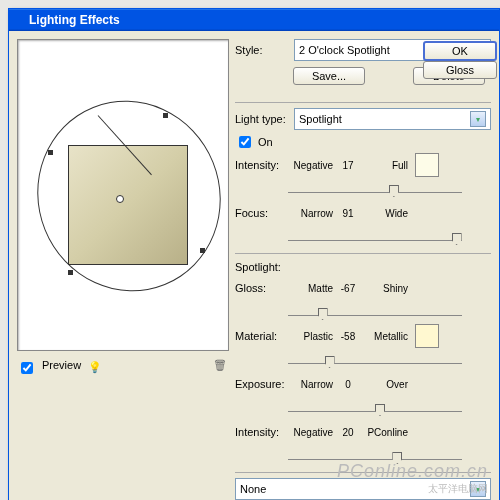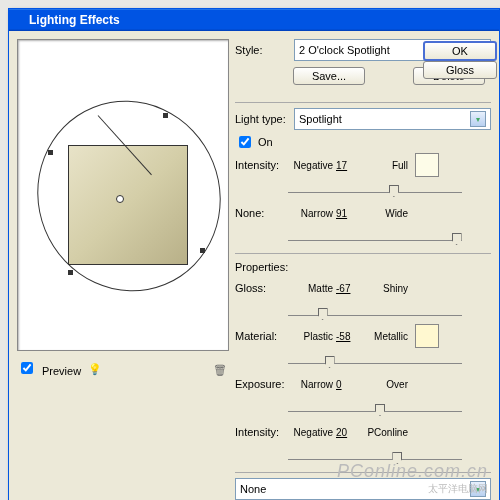--- a/index.html
+++ b/index.html
@@ -7,39 +7,39 @@
 .titlebar{background:linear-gradient(to bottom,#3c8cf0 0%,#0054e3 5%,#0054e3 90%,#003db5 100%);color:#fff;padding:4px 20px;font-weight:bold;font-size:12px}
 .body{padding:8px;display:flex;gap:8px}
 .left-col{width:210px}
 .preview-box{width:210px;height:310px;background:#fff;border:1px solid #888;box-shadow:inset 1px 1px 2px rgba(0,0,0,0.3);position:relative;overflow:hidden}
 .preview-canvas{position:absolute;left:50px;top:105px;width:118px;height:118px;background:linear-gradient(135deg,#e8e3c8 0%,#d4cea8 50%,#b8b088 100%);border:1px solid #333}
 .preview-ellipse{position:absolute;left:20px;top:60px;width:180px;height:190px;border:1px solid #333;border-radius:50%;transform:rotate(-22deg)}
 .preview-line{position:absolute;left:80px;top:75px;width:80px;height:1px;background:#333;transform:rotate(48deg);transform-origin:left center}
 .preview-dot{position:absolute;left:98px;top:155px;width:6px;height:6px;border:1px solid #333;border-radius:50%;background:#fff}
 .preview-handle{position:absolute;width:5px;height:5px;background:#333}
 .h1{left:145px;top:73px}.h2{left:50px;top:230px}.h3{left:182px;top:208px}.h4{left:30px;top:110px}
-.preview-row{display:flex;align-items:flex-end;gap:6px;margin-top:8px}
+.preview-row{display:flex;align-items:flex-start;gap:6px;margin-top:8px}
 .cb{width:12px;height:12px}
 .bulb{width:16px;height:16px;display:inline-block;text-align:center;line-height:16px;color:#888}
 .trash{margin-left:auto;color:#666}
 .right-col{flex:1;display:flex;flex-direction:column;gap:2px}
 .row{display:flex;align-items:center;gap:4px;min-height:20px}
 .lbl{width:55px}
 .select{flex:1;border:1px solid #7f9db9;background:#ffffff;height:18px;padding:1px 4px;font-size:11px;display:flex;align-items:center;justify-content:space-between}
 .select-arrow{width:14px;height:14px;background:linear-gradient(#e8f0fc,#b8d0f0);border:1px solid #7f9db9;display:flex;align-items:center;justify-content:center;font-size:8px;color:#4a6}
 .btn{border:1px solid #888;background:linear-gradient(#fff,#ece9d8);padding:2px 10px;font-size:11px;border-radius:3px;min-width:50px;text-align:center}
 .btn-row{display:flex;gap:48px;margin:4px 0 12px 58px}
 .btn-col{position:absolute;right:2px;top:32px;display:flex;flex-direction:column;gap:0}
 hr{border:none;border-top:1px solid #aaa;margin:3px 0}
 .slider-row{display:flex;align-items:center;gap:3px;font-size:10px;height:22px}
 .slbl{width:50px;font-size:11px}
 .slider-track{flex:1;height:14px;position:relative;display:flex;align-items:center}
 .slider-line{position:absolute;left:0;right:0;top:10px;height:1px;background:#888}
 .slider-left{width:45px;text-align:right}
-.slider-val{width:24px;text-decoration:underline}
+.slider-val{width:24px;text-align:center;}
 .slider-right{width:45px;text-align:right}
 .slider-thumb{position:absolute;top:3px;width:8px;height:10px;background:#ece9d8;border:1px solid #666;clip-path:polygon(0 0,100% 0,100% 60%,50% 100%,0 60%)}
 .swatch{width:22px;height:22px;border:1px solid #888;background:#fdfad8;margin-left:4px}
 .disabled{color:#aaa}
 .watermark{position:absolute;right:12px;bottom:18px;color:#bbb;font-size:18px;font-style:italic;letter-spacing:1px;pointer-events:none}
 .watermark2{position:absolute;right:12px;bottom:4px;color:#bbb;font-size:10px;pointer-events:none}
 </style>
 </head>
 <body>
 
@@ -100,37 +100,37 @@
       <div class="slider-row">
           <span class="slbl"></span>
           <div class="slider-track">
             <div class="slider-line"></div>
             <div class="slider-thumb" style="left:58%"></div>
           </div>
           <div style="width:26px"></div>
         </div>
 
       <div class="slider-row">
-        <span class="slbl">None:</span>
+        <span class="slbl">Focus:</span>
         <span class="slider-left">Narrow</span>
         <span class="slider-val">91</span>
         <span class="slider-right">Wide</span>
         <div style="width:26px"></div>
       </div>
       <div class="slider-row">
           <span class="slbl"></span>
           <div class="slider-track">
             <div class="slider-line"></div>
             <div class="slider-thumb" style="left:94%"></div>
           </div>
           <div style="width:26px"></div>
         </div>
 
       <hr>
-      <div style="margin:2px 0">Properties:</div>
+      <div style="margin:2px 0">Spotlight:</div>
 
       <div class="slider-row">
         <span class="slbl">Gloss:</span>
         <span class="slider-left">Matte</span>
         <span class="slider-val">-67</span>
         <span class="slider-right">Shiny</span>
         <div style="width:26px"></div>
       </div>
       <div class="slider-row">
           <span class="slbl"></span>

